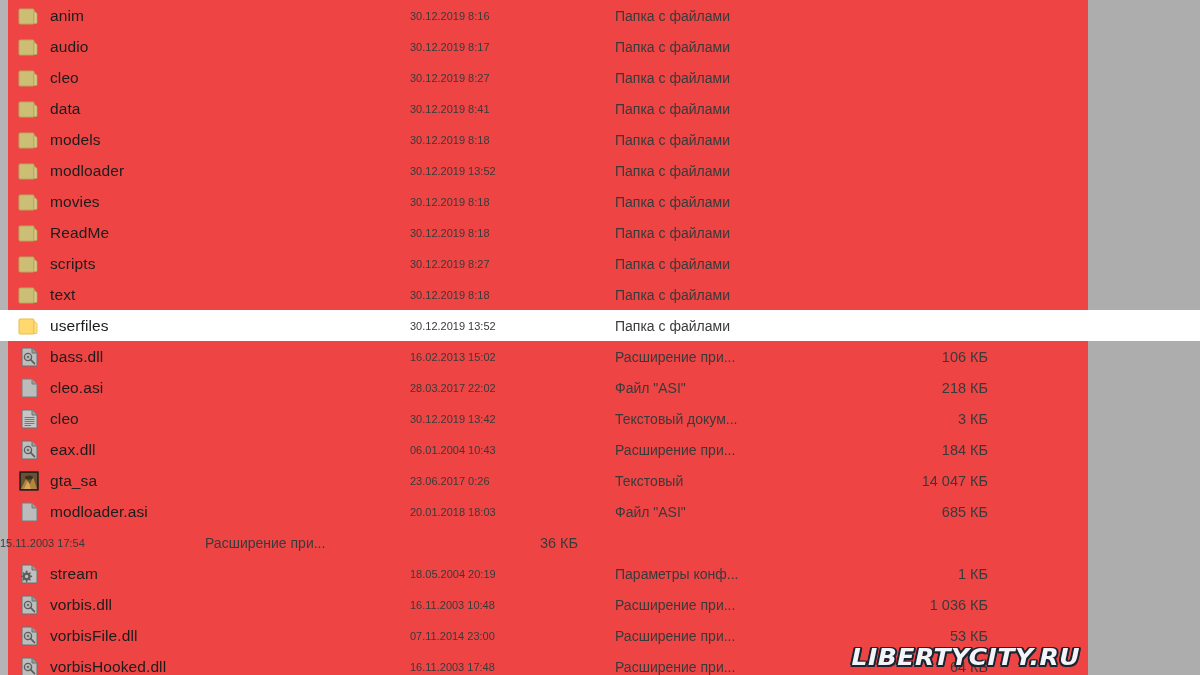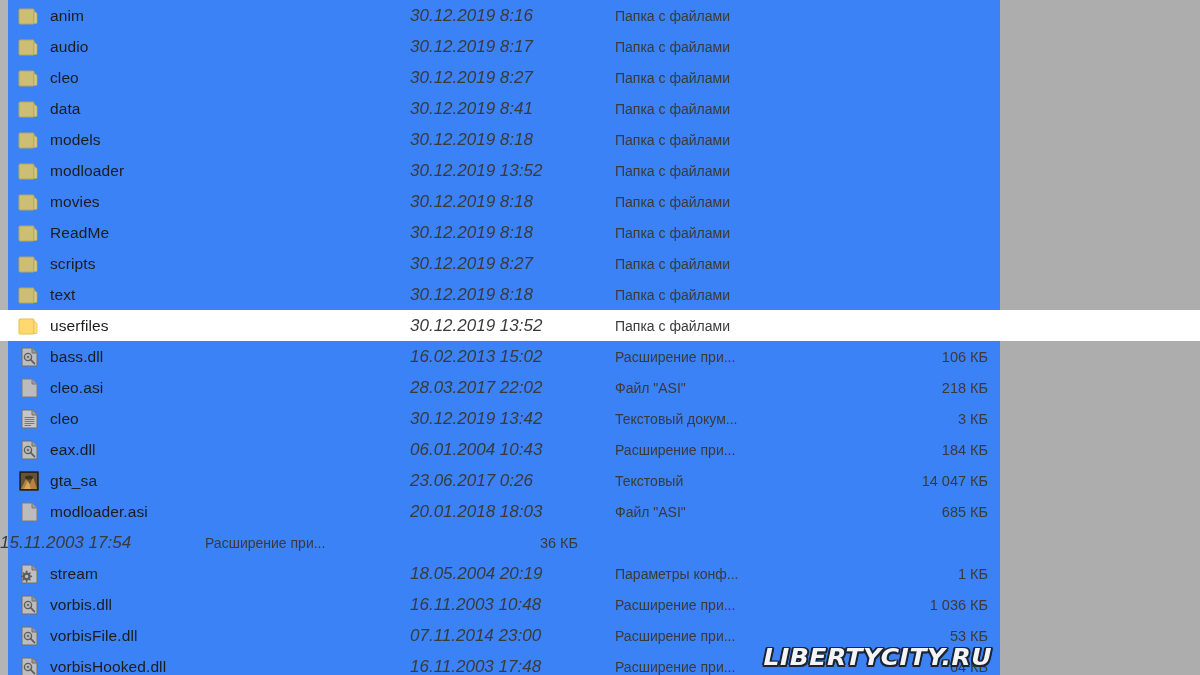--- a/index.html
+++ b/index.html
@@ -4,22 +4,22 @@
 <style>
   * { box-sizing: border-box; margin: 0; padding: 0; }
   html, body {
     width: 1200px; height: 675px;
     overflow: hidden;
     background: #adadad;
     font-family: "Liberation Sans", sans-serif;
   }
   #app {
     position: relative;
-    width: 1000px; height: 675px;
-    background: #3b82f6;
+    width: 1088px; height: 675px;
+    background: #ef4444;
   }
   
   .left-gutter {
     position: absolute;
     left: 0; top: 0;
     width: 8px; height: 675px;
     background: #b4b4b4;
   }
   .file-list {
     position: absolute;
@@ -59,24 +59,23 @@
   .icon svg { display: block; }
   .name-text {
     font-size: 15.5px;
     color: #1c1c1c;
     letter-spacing: .1px;
     white-space: nowrap;
   }
   .cell-date {
     position: relative; z-index: 2;
     width: 205px;
-    font-size: 17px;
+    font-size: 11px;
     color: #3a3a3a;
     white-space: nowrap;
-    font-style: italic;
   }
   .cell-type {
     position: relative; z-index: 2;
     width: 200px;
     font-size: 14px;
     color: #3a3a3a;
     white-space: nowrap;
   }
   .cell-size {
     position: relative; z-index: 2;

